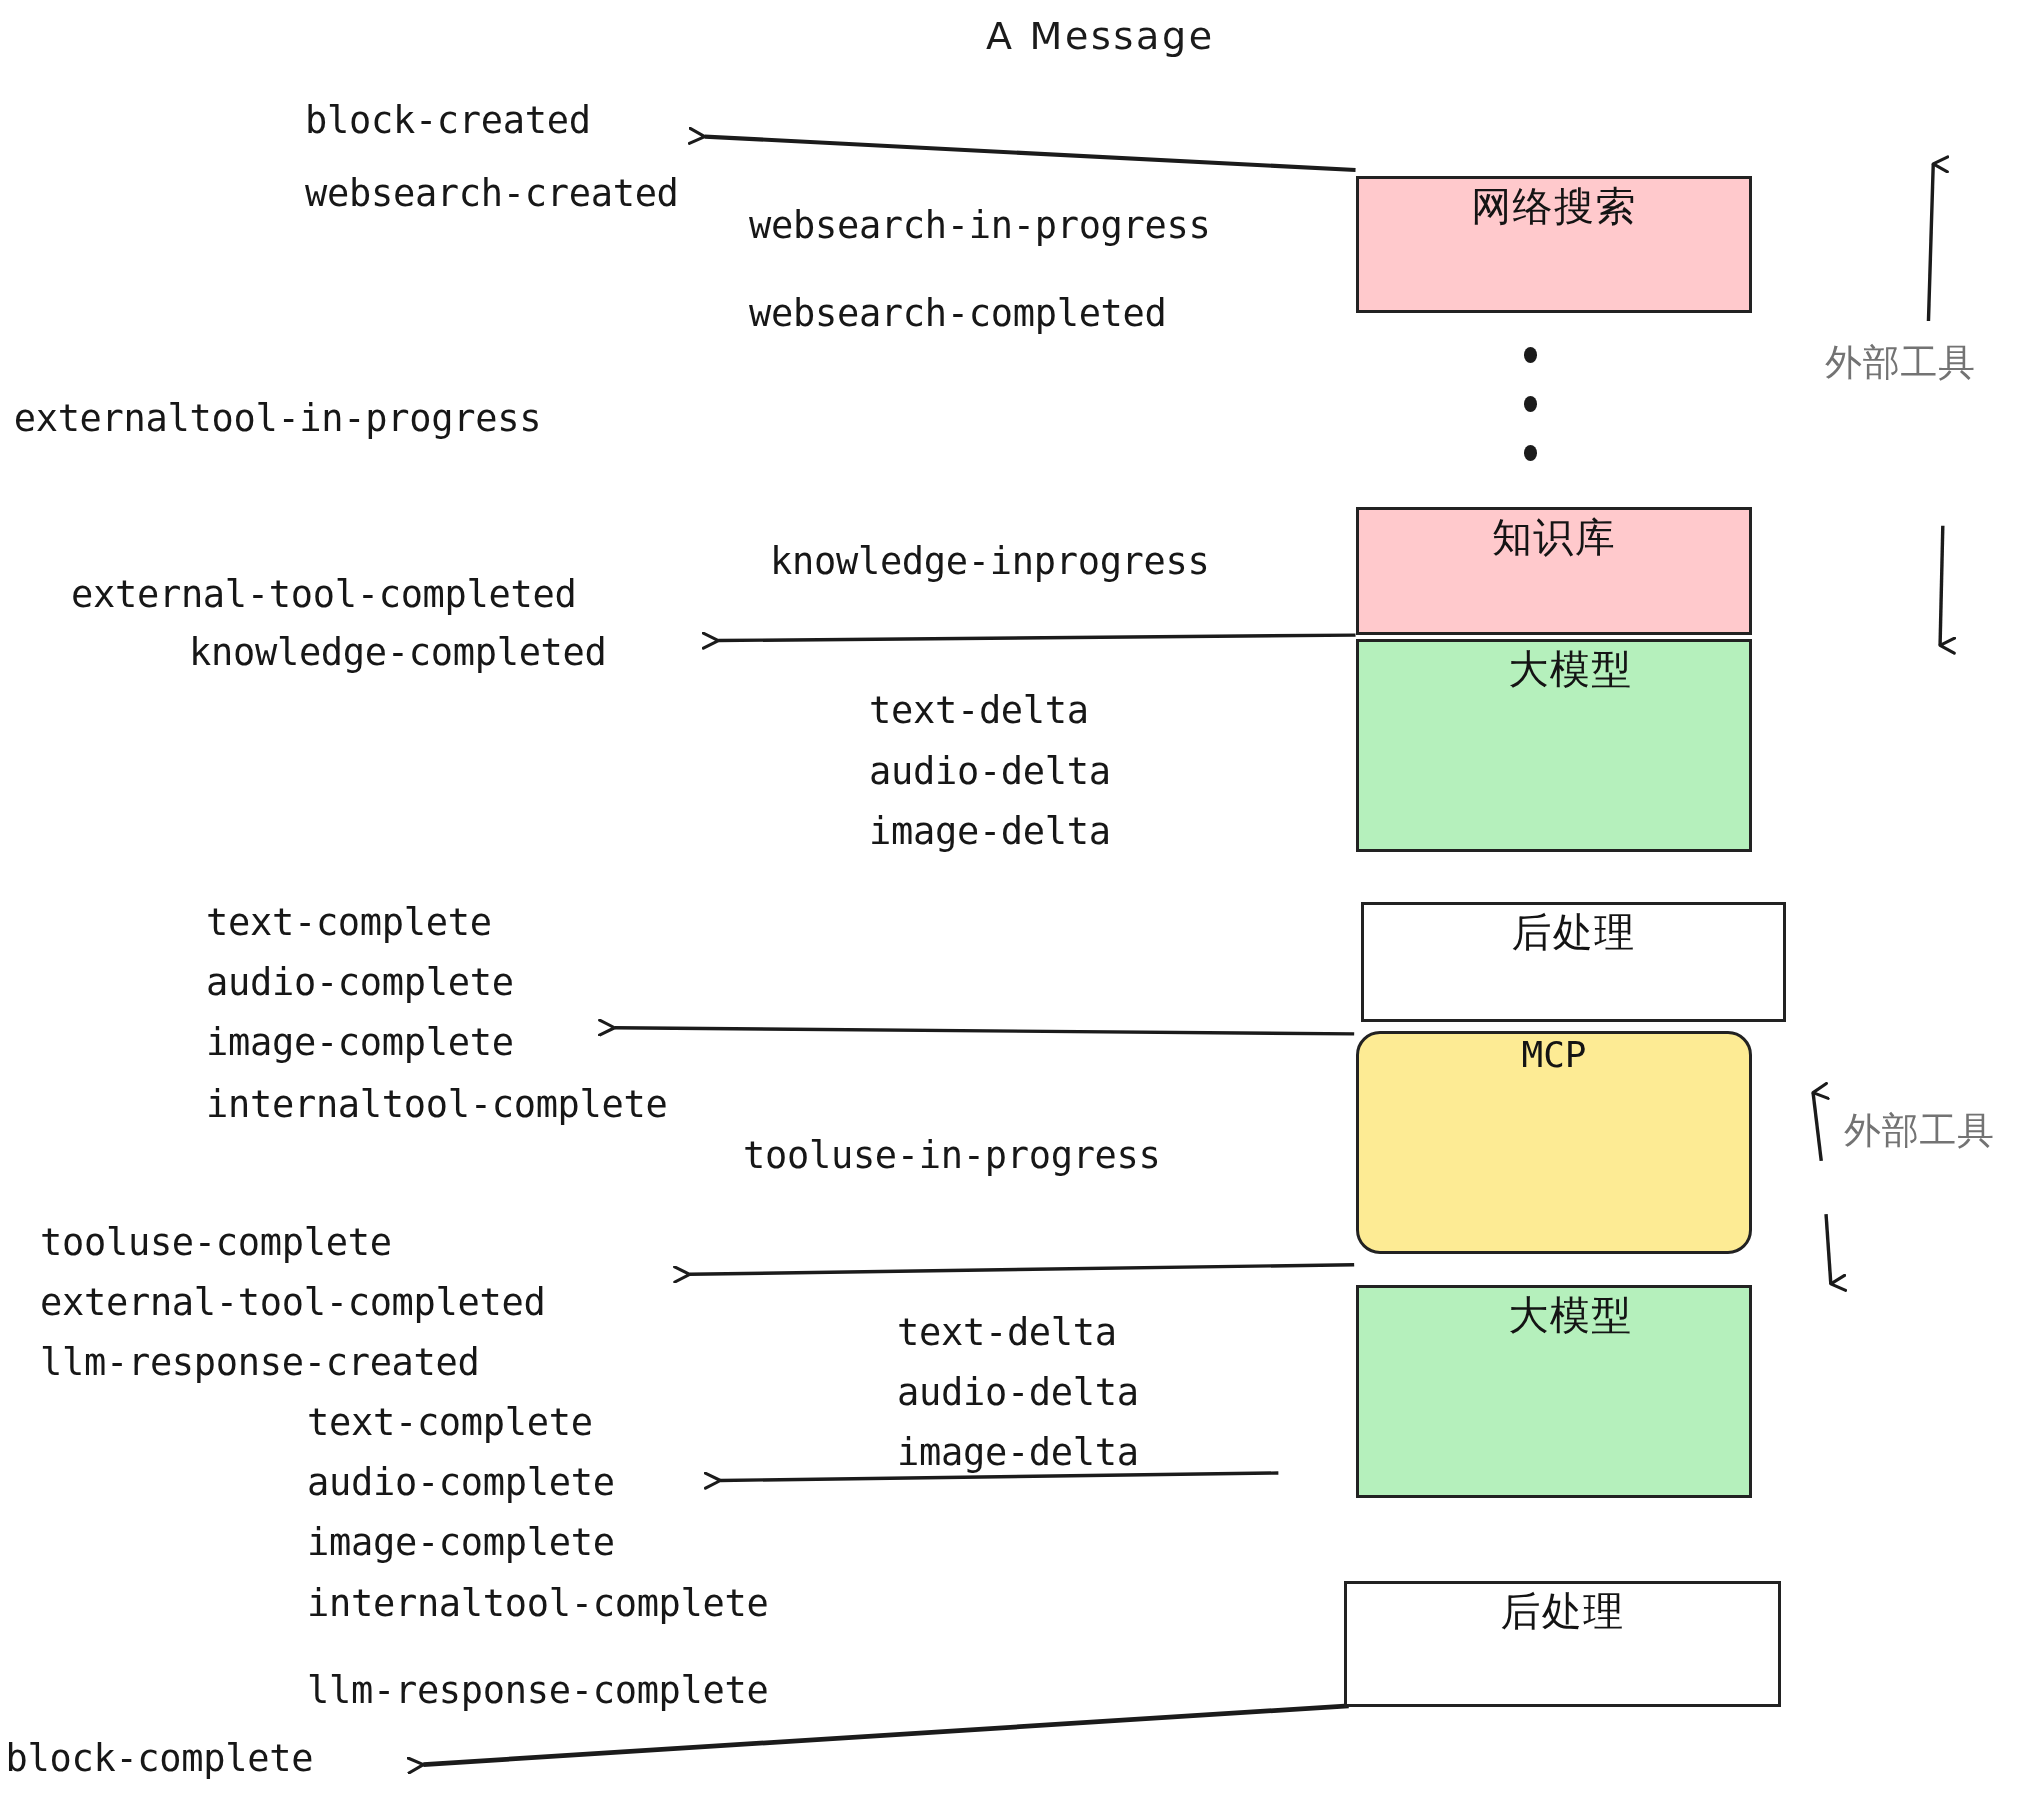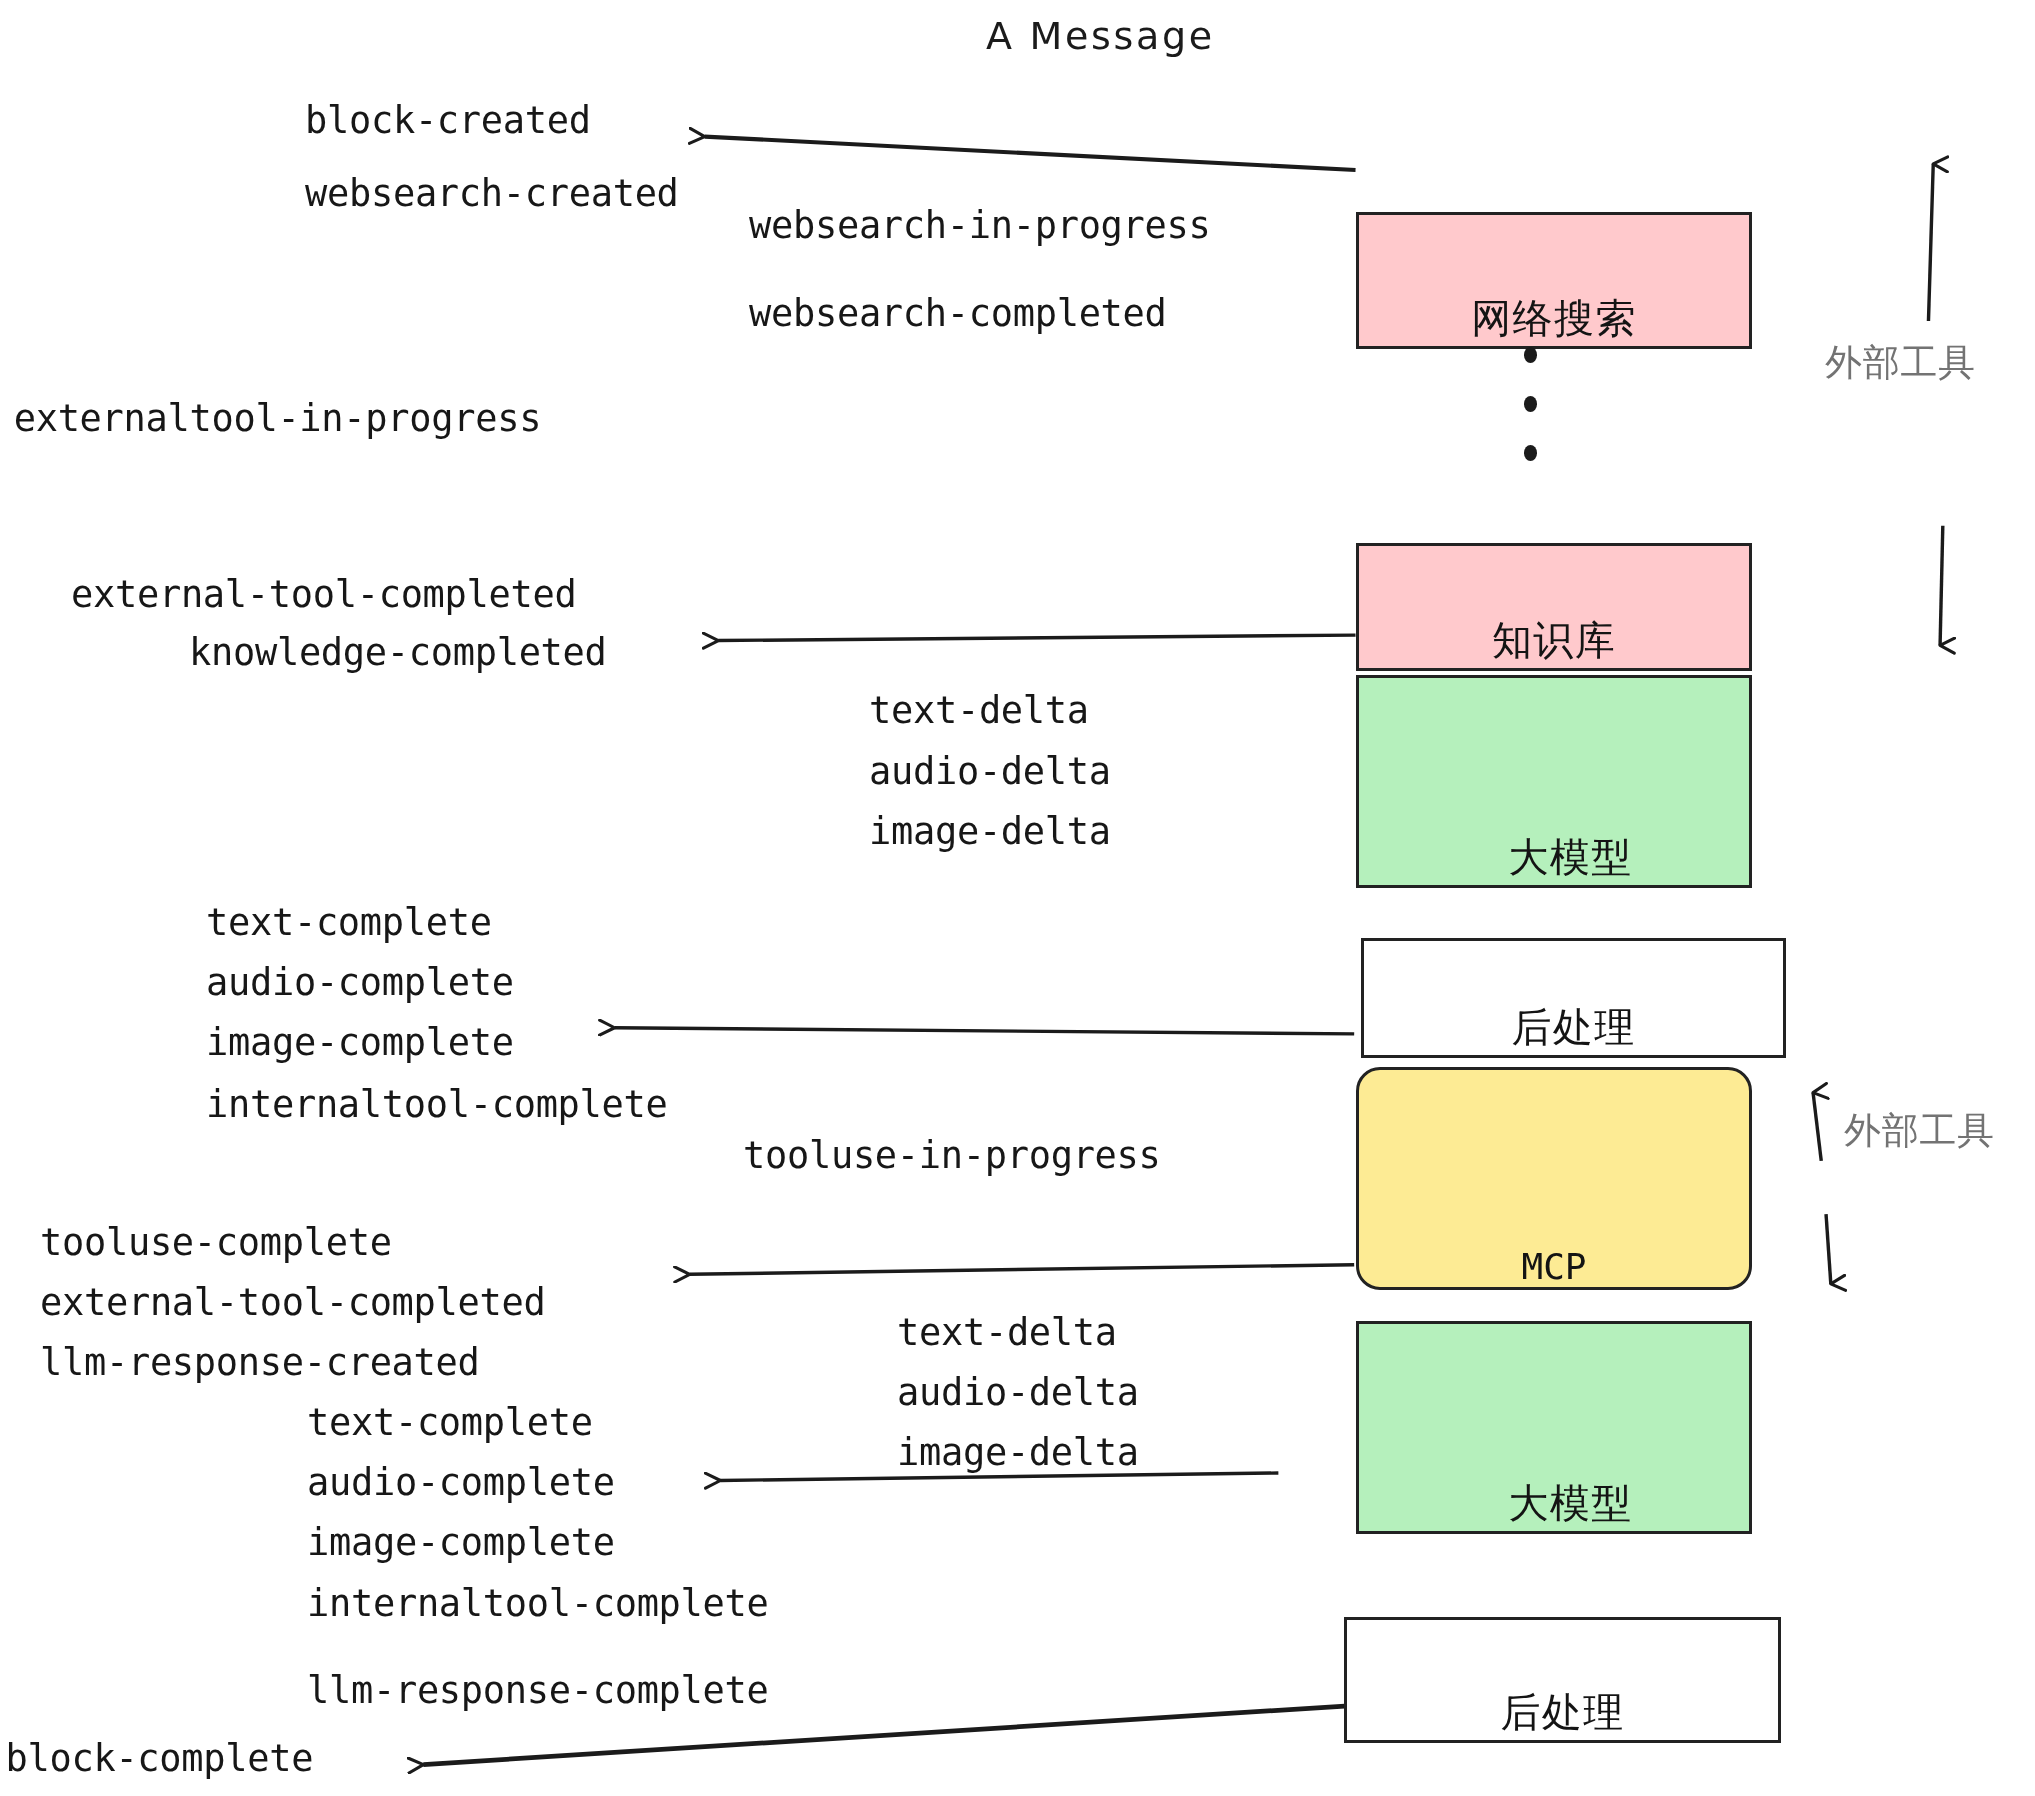--- a/index.html
+++ b/index.html
@@ -50,23 +50,22 @@
     color: #737373;
     white-space: nowrap;
     letter-spacing: 0.7px;
   }
   
   .box {
     position: absolute;
     box-sizing: border-box;
     border: 3.4px solid #222222;
     display: flex;
-    align-items: flex-end;
+    align-items: flex-start;
     justify-content: center;
-    margin-top: 36px;
   }
   .box .box-label {
     font-family: "DejaVu Sans", sans-serif;
     font-size: 40px;
     color: #141414;
     letter-spacing: 1.4px;
     white-space: nowrap;
   }
   .box.mono .box-label {
     font-family: "DejaVu Sans Mono", monospace;
@@ -165,20 +164,21 @@
   <div class="evt" style="left:305px; top:102px;">block-created</div>
 
   <div class="evt" style="left:305px; top:175px;">websearch-created</div>
 
   <div class="evt" style="left:749px; top:207px;">websearch-in-progress</div>
 
   <div class="evt" style="left:749px; top:295px;">websearch-completed</div>
 
   <div class="evt" style="left:13.7px; top:400px;">externaltool-in-progress</div>
 
+  <div class="evt" style="left:770px; top:543px;">knowledge-inprogress</div>
 
   <div class="evt" style="left:71px; top:576px;">external-tool-completed</div>
 
   <div class="evt" style="left:189px; top:634px;">knowledge-completed</div>
 
   <div class="evt" style="left:869px; top:692px;">text-delta</div>
 
   <div class="evt" style="left:869px; top:753px;">audio-delta</div>
 
   <div class="evt" style="left:869px; top:813px;">image-delta</div>

